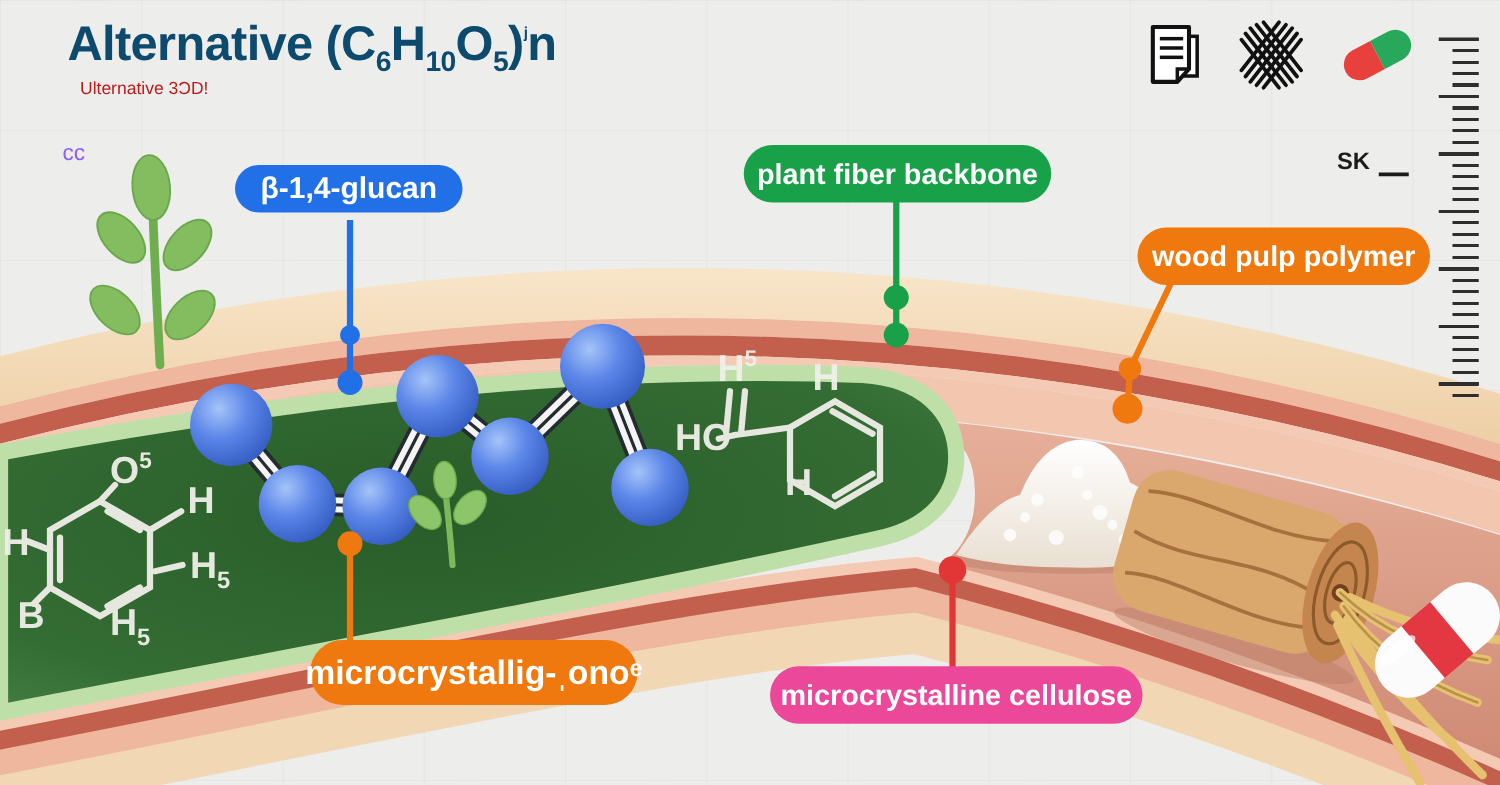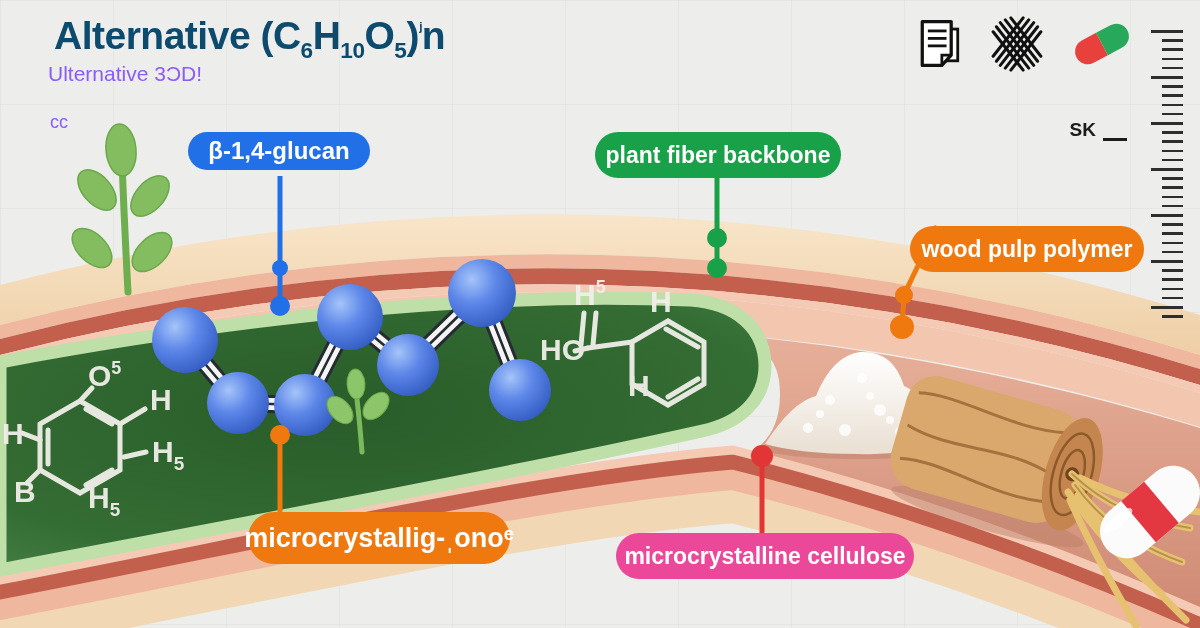--- a/index.html
+++ b/index.html
@@ -10,40 +10,40 @@
       linear-gradient(to right, rgba(90,90,80,.05) 1px, transparent 1px),
       linear-gradient(to bottom, rgba(90,90,80,.05) 1px, transparent 1px);
     background-size:113px 104px;
     font-family:"Liberation Sans","DejaVu Sans",sans-serif;
   }
   .abs{position:absolute;}
   
   #title{left:54px;top:14px;font-size:39px;font-weight:700;color:#0c4a6e;letter-spacing:-.5px;margin:0;}
   #title sub{font-size:.58em;font-weight:700;}
   #title sup{font-size:.45em;font-weight:700;}
-  #subtitle{left:48px;top:62px;font-size:21px;color:#8b5cf6;}
+  #subtitle{left:64px;top:62px;font-size:14px;color:#b91c1c;}
   #corner-note{left:50px;top:112px;font-size:18px;color:#8b5cf6;}
   
   #iconbar{right:62px;top:14px;display:flex;gap:16px;align-items:center;}
   
   #ruler{right:17px;top:30px;width:32px;height:292px;}
   #ruler .short{position:absolute;right:0;top:0;width:21px;height:100%;
     background:repeating-linear-gradient(to bottom,#2e2e2e 0 2.4px,transparent 2.4px 9.2px);}
   #ruler .long{position:absolute;right:0;top:0;width:32px;height:100%;
     background:repeating-linear-gradient(to bottom,#2e2e2e 0 2.6px,transparent 2.6px 46px);}
   #sk{right:73px;top:119px;font-size:19px;font-weight:600;color:#1c1c1c;display:flex;align-items:flex-end;}
   #sk .dash{display:inline-block;width:24px;height:3px;background:#1c1c1c;margin-left:7px;}
   
   #scene{left:0;top:0;width:1200px;height:628px;}
   
   .pill{position:absolute;display:flex;align-items:center;justify-content:center;
     color:#fff;font-weight:700;border-radius:28px;white-space:nowrap;}
   #pill-glucan{left:188px;top:132px;width:182px;height:38px;background:#2170e8;font-size:24px;}
-  #pill-backbone{left:595px;top:132px;width:246px;height:46px;background:#18a149;font-size:23px;}
-  #pill-wood{left:910px;top:182px;width:234px;height:46px;background:#f0790f;font-size:23px;margin-top:44px;}
+  #pill-backbone{left:595px;top:116px;width:246px;height:46px;background:#18a149;font-size:23px;}
+  #pill-wood{left:910px;top:182px;width:234px;height:46px;background:#f0790f;font-size:23px;}
   #pill-micro-orange{left:248px;top:512px;width:262px;height:52px;background:#f0790f;font-size:27px;}
   #pill-micro-red{left:616px;top:533px;width:298px;height:46px;background:#ec4899;font-size:23px;}
 </style>
 </head>
 <body>
 
 <svg id="scene" class="abs" viewBox="0 0 1200 628">
   <defs>
     <radialGradient id="gSphere" cx="35%" cy="30%" r="80%">
       <stop offset="0" stop-color="#a5c4f8"></stop>

